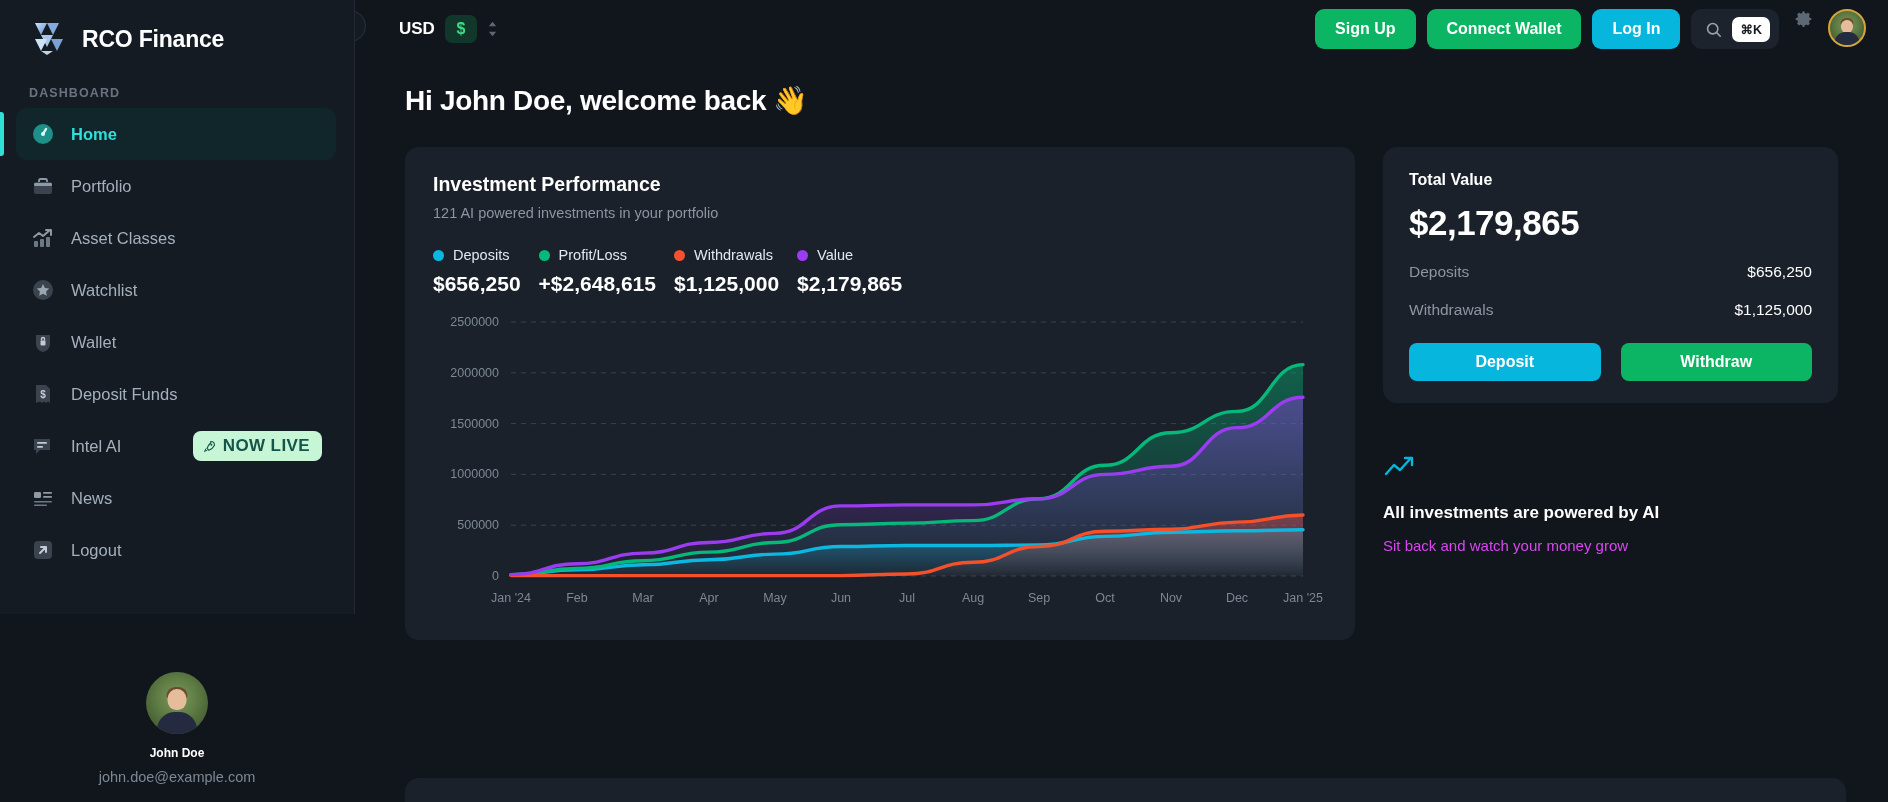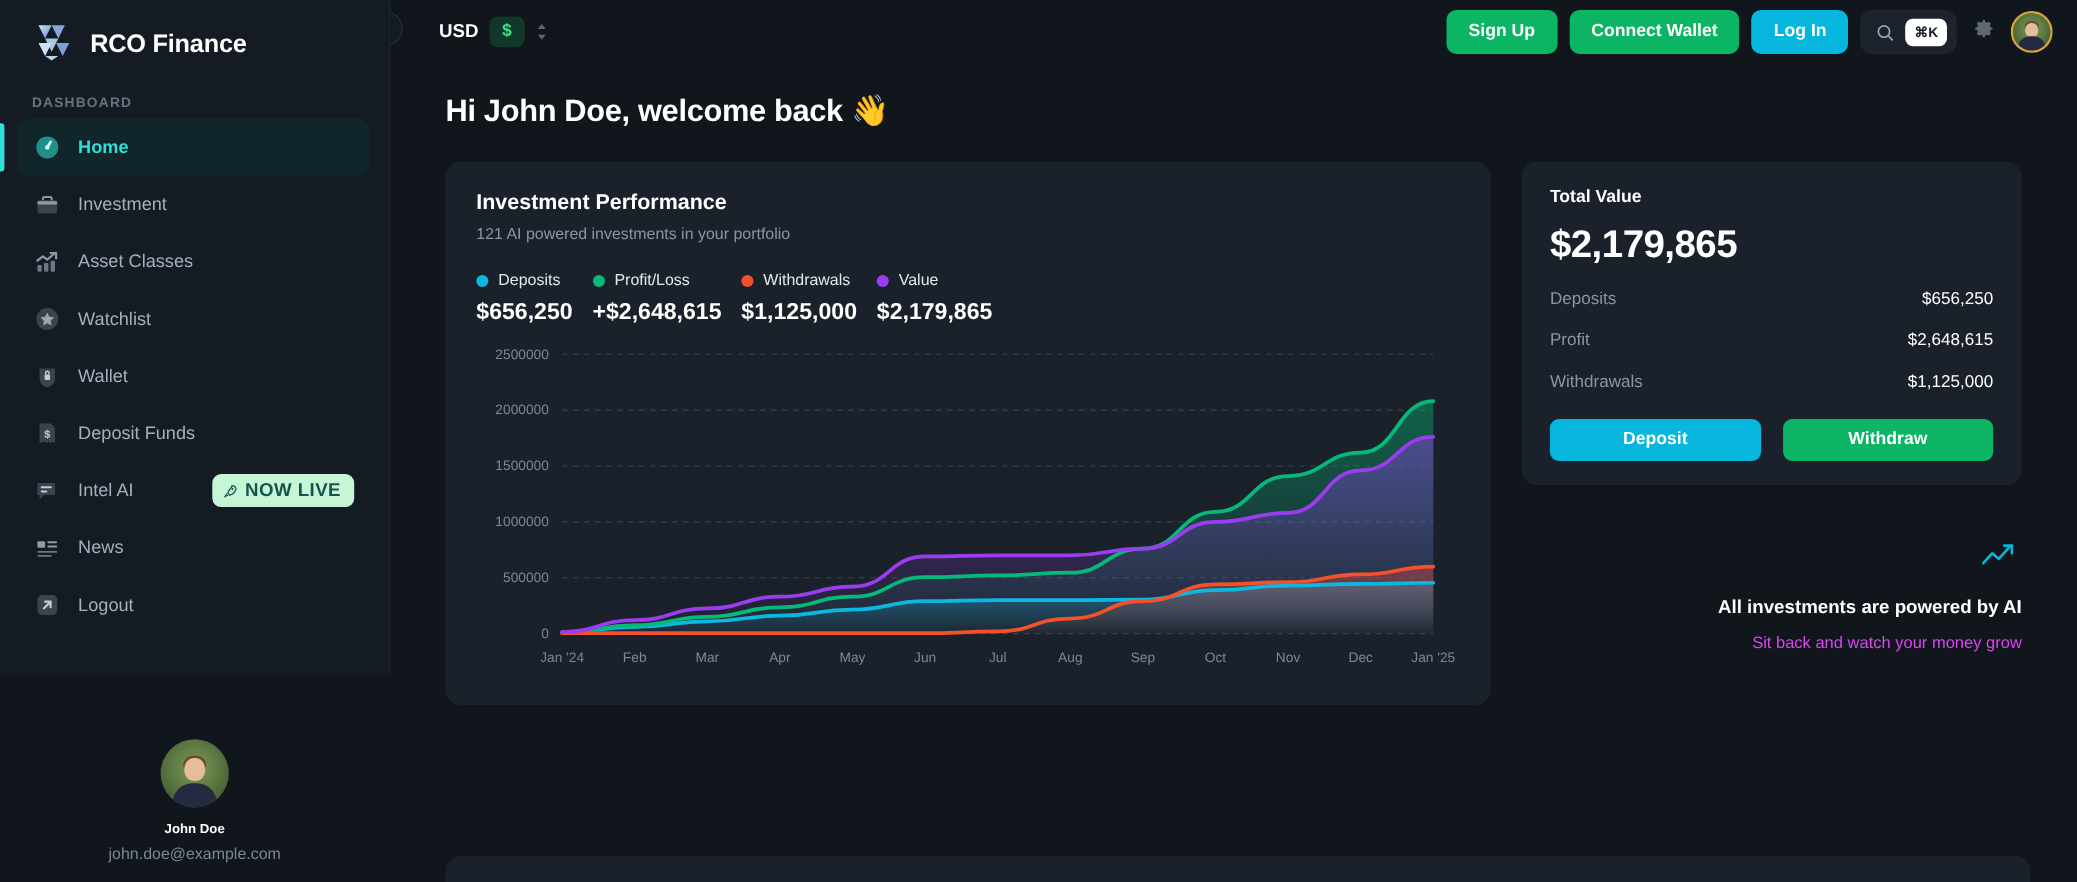--- a/index.html
+++ b/index.html
@@ -84,21 +84,21 @@
   }
   .currency { display: flex; align-items: center; gap: 10px; margin-left: 44px; text-align: right; }
   .currency-label { color: #fff; font-weight: bold; font-size: 17px; }
   .currency-chip {
     width: 32px; height: 28px; border-radius: 7px; background: #10372a;
     color: #3ddc84; font-weight: bold; font-size: 16px;
     display: flex; align-items: center; justify-content: center;
   }
   .stepper { display:flex; flex-direction:column; gap:2px; color:#5c6874; font-size:9px; line-height:8px; cursor:pointer;}
 
-  .top-actions { margin-left: auto; display: flex; align-items: center; gap: 11px; }
+  .top-actions { margin-left: auto; display: flex; gap: 11px; }
   .btn {
     border: none; border-radius: 9px; cursor: pointer;
     font-family: inherit; font-weight: bold; font-size: 16px;
     padding: 0 20px; height: 40px; color: #fff;
   }
   .btn-green { background: #0cb563; }
   .btn-blue  { background: #06b6dd; }
   .search-pill {
     display: flex; align-items: center; gap: 9px;
     background: #1c232c; border-radius: 11px; height: 40px; padding: 0 9px 0 13px;
@@ -140,21 +140,21 @@
   .right-col { width: 455px; flex: 0 0 455px; }
   .tv-card { padding: 24px 26px 22px; }
   .tv-label { font-size: 16px; font-weight: bold; color: #fff; }
   .tv-amount { font-size: 35px; font-weight: bold; color: #fff; margin-top: 14px; letter-spacing: -0.5px; }
   .tv-row { display: flex; justify-content: space-between; align-items: center; margin-top: 20px; }
   .tv-row-label { font-size: 15.5px; color: #8b96a2; }
   .tv-row-val { font-size: 15.5px; color: #fff; font-weight: 500; }
   .tv-buttons { display: flex; gap: 20px; margin-top: 24px; }
   .tv-buttons .btn { flex: 1; height: 38px; font-size: 16px; border-radius: 8px; }
 
-  .ai-block { text-align: right; margin-top: 50px; }
+  .ai-block { text-align: left; margin-top: 50px; }
   .ai-icon { color: #06b6dd; }
   .ai-title { font-size: 17px; font-weight: bold; color: #fff; margin-top: 18px; }
   .ai-sub { font-size: 15px; color: #d946ef; margin-top: 14px; }
 
   .bottom-card {
     position: absolute; left: 50px; right: 42px; top: 778px;
     height: 40px; background: #1a212a; border-radius: 14px;
   }
   .axis-text { font-size: 12.5px; fill: #7c8894; font-family: "Liberation Sans", sans-serif; }
 </style>
@@ -201,21 +201,21 @@
       </div>
 
       <div class="nav-item">
         <span class="nav-icon">
           <svg width="24" height="24" viewBox="0 0 24 24">
               <rect x="3" y="8" width="18" height="12" rx="2" fill="#3a434e"></rect>
               <path d="M8 8V6.5A1.5 1.5 0 019.5 5h5A1.5 1.5 0 0116 6.5V8" stroke="#8e9aa6" stroke-width="1.8" fill="none"></path>
               <rect x="3" y="9" width="18" height="3" rx="1.2" fill="#8e9aa6"></rect>
             </svg>
         </span>
-        <span>Investment</span>
+        <span>Portfolio</span>
       </div>
 
       <div class="nav-item">
         <span class="nav-icon">
           <svg width="24" height="24" viewBox="0 0 24 24">
               <path d="M3 11l5-4 4 3 7-6" stroke="#8e9aa6" stroke-width="2" fill="none" stroke-linecap="round" stroke-linejoin="round"></path>
               <path d="M15 4h5v5" stroke="#8e9aa6" stroke-width="2" fill="none" stroke-linecap="round" stroke-linejoin="round"></path>
               <rect x="3" y="15" width="4" height="6" rx="1" fill="#6c7885"></rect>
               <rect x="9" y="13" width="4" height="8" rx="1" fill="#6c7885"></rect>
               <rect x="15" y="11" width="4" height="10" rx="1" fill="#6c7885"></rect>
@@ -453,24 +453,20 @@
       <div class="right-col">
         <div class="card tv-card">
           <div class="tv-label">Total Value</div>
           <div class="tv-amount">$2,179,865</div>
 
           <div class="tv-row">
             <span class="tv-row-label">Deposits</span>
             <span class="tv-row-val">$656,250</span>
           </div>
           <div class="tv-row">
-            <span class="tv-row-label">Profit</span>
-            <span class="tv-row-val">$2,648,615</span>
-          </div>
-          <div class="tv-row">
             <span class="tv-row-label">Withdrawals</span>
             <span class="tv-row-val">$1,125,000</span>
           </div>
 
           <div class="tv-buttons">
             <button class="btn btn-blue">Deposit</button>
             <button class="btn btn-green">Withdraw</button>
           </div>
         </div>
 

